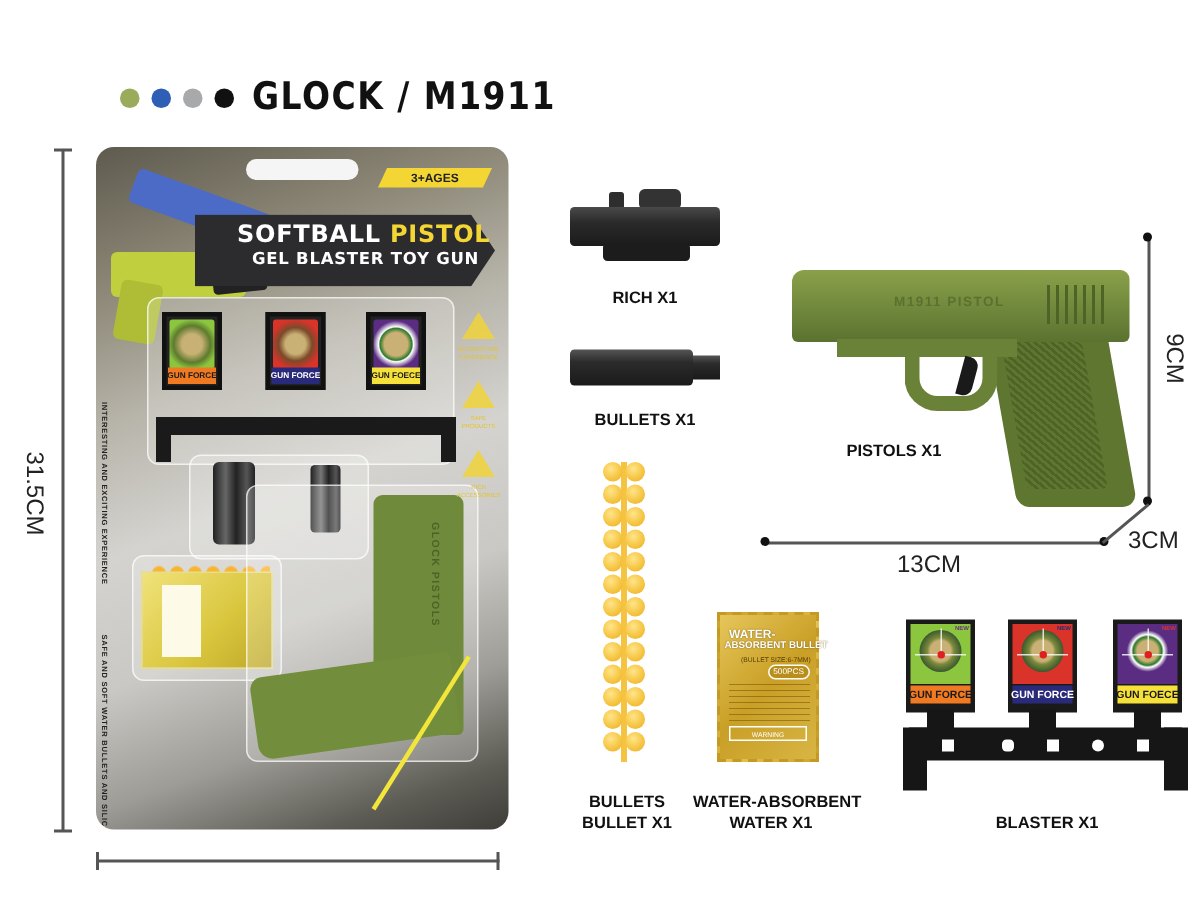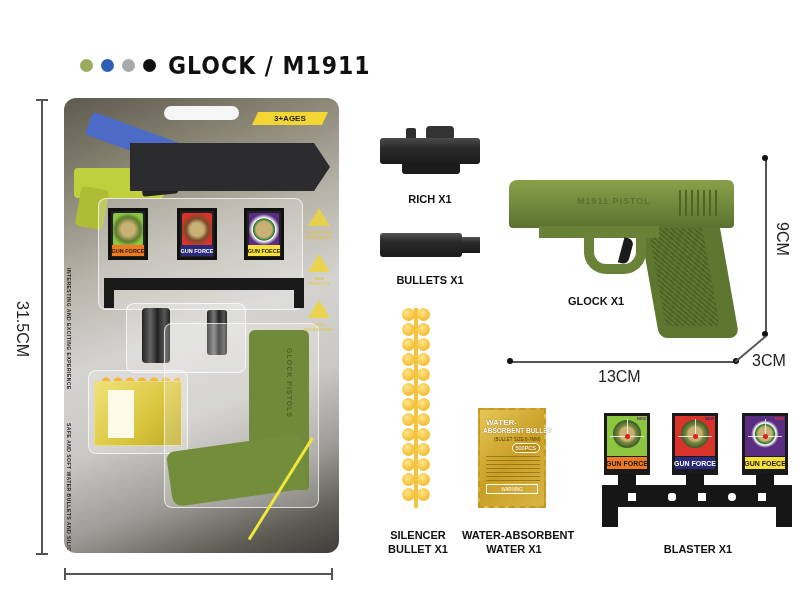--- a/index.html
+++ b/index.html
@@ -74,21 +74,21 @@
   .scope { left: 380px; top: 128px; width: 100px; height: 42px; }
   .scope .body { position: absolute; left: 0; top: 10px; width: 100px; height: 26px; background: linear-gradient(180deg, #4a4a4a, #2a2a2a 40%, #1b1b1b); border-radius: 3px; }
   .scope .cap1 { position: absolute; left: 26px; top: 0; width: 10px; height: 12px; background: #2e2e2e; border-radius: 2px; }
   .scope .cap2 { position: absolute; left: 46px; top: -2px; width: 28px; height: 14px; background: #333; border-radius: 4px; }
   .scope .mount { position: absolute; left: 22px; top: 34px; width: 58px; height: 12px; background: #1c1c1c; border-radius: 3px; }
 
   .silencer { left: 380px; top: 233px; width: 100px; height: 24px; }
   .silencer .tube { position: absolute; left: 0; top: 0; width: 82px; height: 24px; background: linear-gradient(180deg, #555, #2b2b2b 35%, #1a1a1a); border-radius: 3px; }
   .silencer .tip { position: absolute; left: 82px; top: 4px; width: 18px; height: 16px; background: linear-gradient(180deg, #555, #2b2b2b 35%, #1a1a1a); }
 
-  .pistol { left: 509px; top: 170px; width: 240px; height: 170px; }
+  .pistol { left: 528px; top: 170px; width: 240px; height: 170px; }
   .pistol .slide { position: absolute; left: 0; top: 10px; width: 225px; height: 48px; background: linear-gradient(180deg, #8aa04a, #6d853a 60%, #5b7230); border-radius: 8px 6px 4px 4px; }
   .pistol .frame { position: absolute; left: 30px; top: 56px; width: 120px; height: 12px; background: #6a8238; }
   .pistol .guard { position: absolute; left: 75px; top: 62px; width: 62px; height: 42px; border: 10px solid #6a8238; border-top: none; border-radius: 0 0 22px 22px; }
   .pistol .trigger { position: absolute; left: 112px; top: 68px; width: 10px; height: 26px; background: #1a1a1a; border-radius: 0 6px 6px 0; transform: rotate(15deg); }
   .pistol .grip { position: absolute; left: 140px; top: 50px; width: 80px; height: 118px; background: #5e7630; border-radius: 6px 6px 10px 8px; transform: skewX(10deg); }
   .pistol .grip-tex { position: absolute; left: 148px; top: 58px; width: 54px; height: 98px; background: repeating-linear-gradient(45deg, #4d6426 0 2px, #5e7630 2px 4px); transform: skewX(10deg); border-radius: 4px; }
   .pistol .serr { position: absolute; left: 170px; top: 20px; width: 38px; height: 26px; background: repeating-linear-gradient(90deg, #4d6426 0 2px, transparent 2px 6px); }
   .pistol .engr { position: absolute; left: 68px; top: 26px; font-size: 9px; font-weight: bold; color: #5a7130; letter-spacing: 1px; }
 
   .bullets-strip { left: 398px; top: 308px; width: 36px; height: 200px; }
@@ -143,20 +143,25 @@
   <div class="abs pkg-age">
       <span>3+AGES</span>
     </div>
 
   <div class="abs mini-gun-blue"></div>
   <div class="abs mini-gun-yellow"></div>
   <div class="abs mini-gun-yellow-grip"></div>
   <div class="abs mini-silencer"></div>
 
   <div class="abs pkg-banner"></div>
+  <div class="abs pkg-title1">
+    <span>SOFTBALL</span>
+    <span class="accent">PISTOL</span>
+  </div>
+  <div class="abs pkg-title2">GEL BLASTER TOY GUN</div>
 
   <div class="abs pkg-blister" style="left:34px; top:100px; width:205px; height:112px;"></div>
 
   <div class="abs pkg-card" style="left:44px; top:110px;">
     <div class="pic" style="background: radial-gradient(circle, #c9b074 0 30%, #5d7b2e 55%, #8cc63f 75%);"></div>
     <div class="lbl" style="background:#f07a22; color:#1a1a1a;">GUN FORCE</div>
   </div>
   <div class="abs pkg-card" style="left:113px; top:110px;">
     <div class="pic" style="background: radial-gradient(circle, #c9b074 0 30%, #7b4a2a 50%, #d9332a 75%);"></div>
     <div class="lbl" style="background:#2a2a7a; color:#fff;">GUN FORCE</div>
@@ -216,21 +221,21 @@
 <div class="abs pistol">
   <div class="grip"></div>
   <div class="grip-tex"></div>
   <div class="slide"></div>
   <div class="serr"></div>
   <div class="engr">M1911 PISTOL</div>
   <div class="frame"></div>
   <div class="guard"></div>
   <div class="trigger"></div>
 </div>
-<div class="abs item-label" style="left:556px; top:294px; width:80px;">GLOCK  X1</div>
+<div class="abs item-label" style="left:556px; top:294px; width:80px;">PISTOLS  X1</div>
 
 <div class="abs dim-line" style="left:510px; top:361px; width:226px; height:1.5px;"></div>
 <div class="abs bullet-dot" style="left:507px; top:358px;"></div>
 <div class="abs bullet-dot" style="left:733px; top:358px;"></div>
 <div class="abs dim-label" style="left:598px; top:368px;">13CM</div>
 
 <div class="abs dim-line" style="left:765px; top:158px; width:1.5px; height:175px;"></div>
 <div class="abs bullet-dot" style="left:762px; top:155px;"></div>
 <div class="abs bullet-dot" style="left:762px; top:331px;"></div>
 <div class="abs dim-label dim-vert-label" style="left:762px; top:230px; width:40px; text-align:center;">9CM</div>
@@ -261,21 +266,21 @@
   <div class="ball" style="left:4px; top:135px"></div>
     <div class="ball" style="left:19px; top:135px"></div>
   <div class="ball" style="left:4px; top:150px"></div>
     <div class="ball" style="left:19px; top:150px"></div>
   <div class="ball" style="left:4px; top:165px"></div>
     <div class="ball" style="left:19px; top:165px"></div>
   <div class="ball" style="left:4px; top:180px"></div>
     <div class="ball" style="left:19px; top:180px"></div>
 </div>
 <div class="abs item-label" style="left:378px; top:528px; width:80px;">
-  <div>SILENCER</div>
+  <div>BULLETS</div>
   <div>BULLET  X1</div>
 </div>
 
 <div class="abs pouch">
   <div class="t1">WATER-</div>
   <div class="t2">ABSORBENT BULLET</div>
   <div class="t3">(BULLET SIZE:6-7MM)</div>
   <div class="pcs">500PCS</div>
   <div class="lines"></div>
   <div class="warn">WARNING</div>

